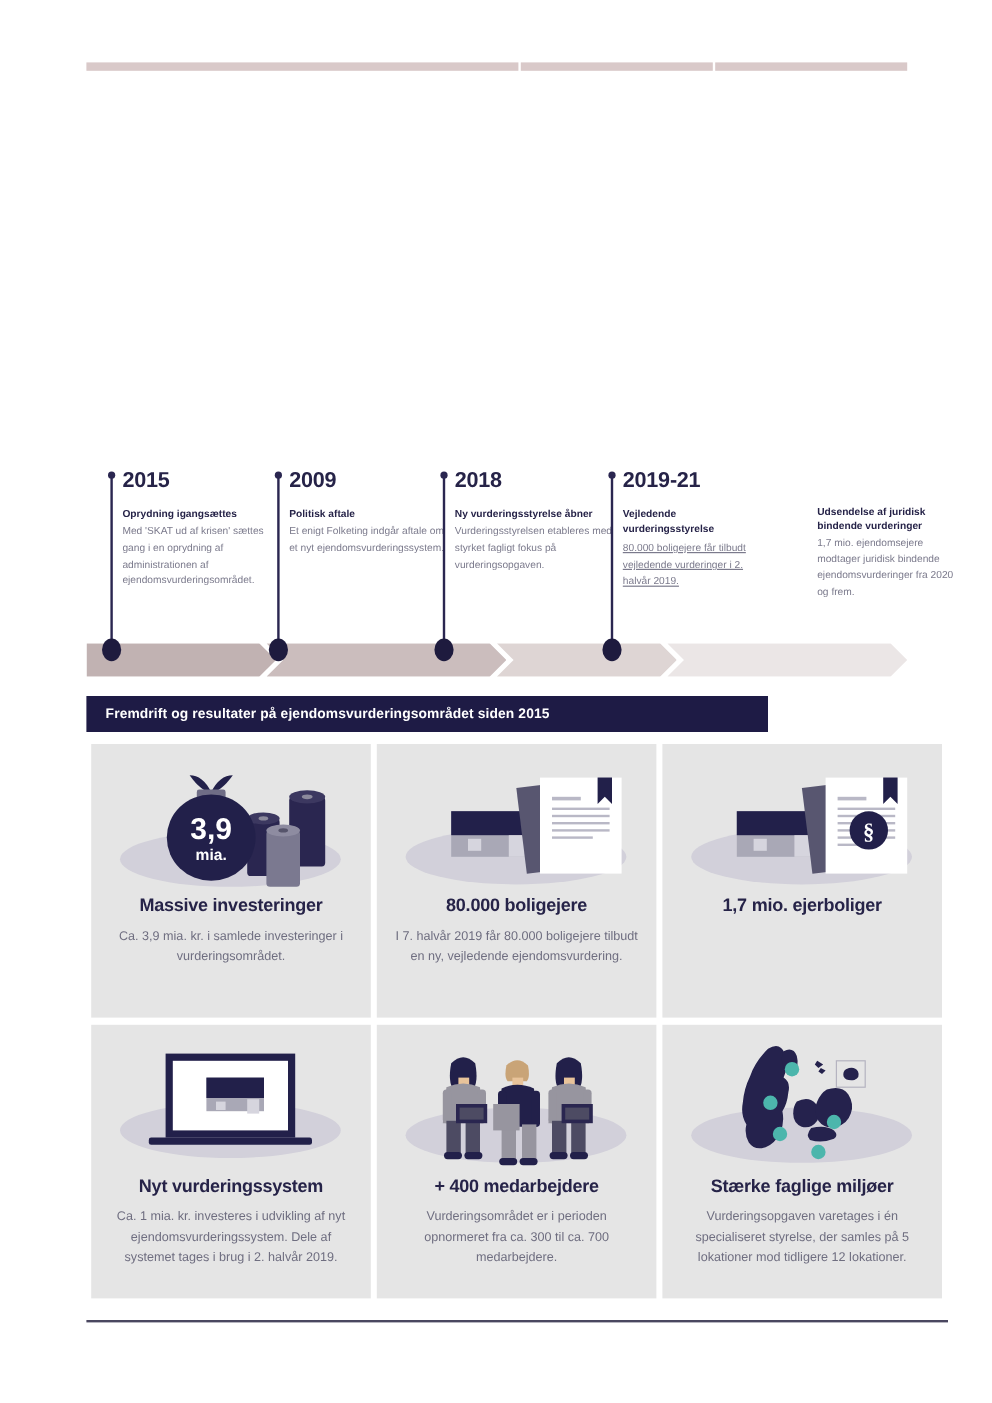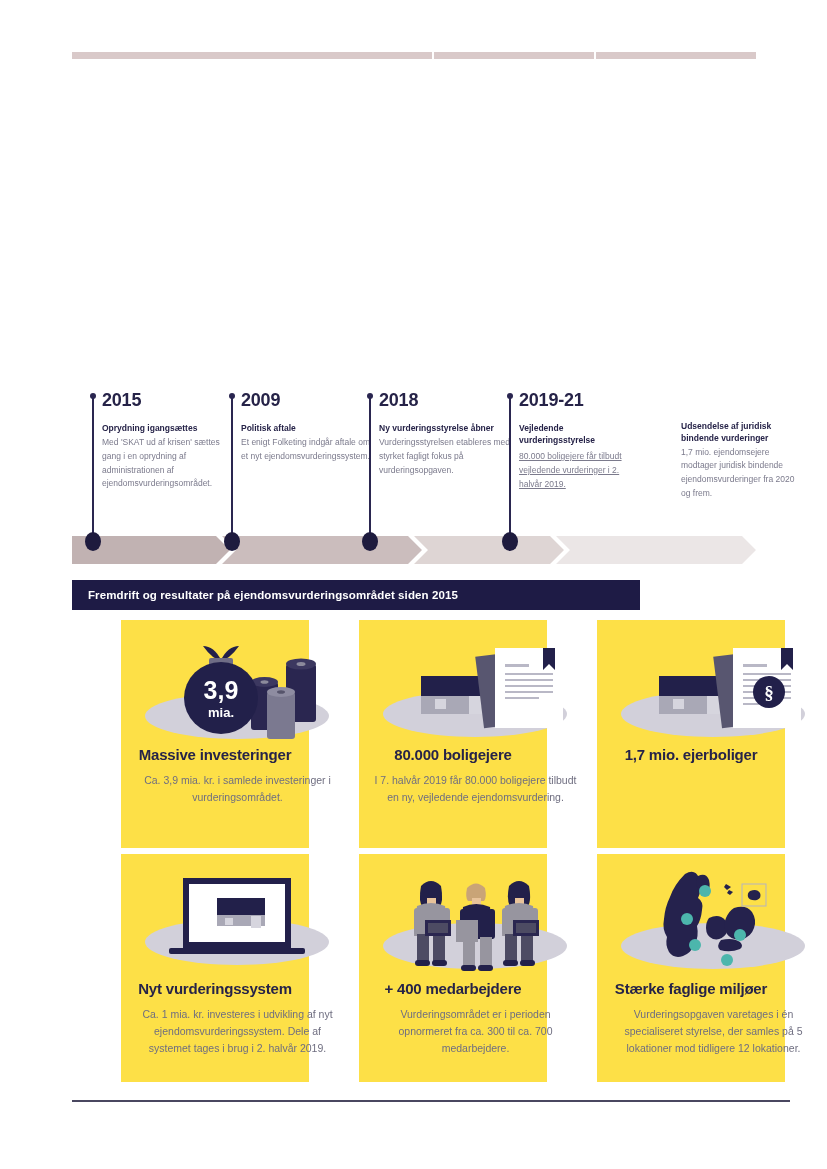--- a/index.html
+++ b/index.html
@@ -51,21 +51,21 @@
   .sec-head{
     position:absolute;left:72px;top:580px;width:568px;height:30px;
     background:#1e1b45;color:#ffffff;display:flex;align-items:center;
   }
   .sec-head span{font-size:11.5px;font-weight:600;padding-left:16px;letter-spacing:.1px;}
 
   
   .grid{position:absolute;left:76px;top:620px;width:714px;
         display:grid;grid-template-columns:repeat(3,233px);
         grid-auto-rows:228px;column-gap:5px;row-gap:6px;}
-  .card{background:#fde047;position:relative;display:flex;flex-direction:column;align-items:center;margin-left:45px;}
+  .card{background:#e5e5e5;position:relative;display:flex;flex-direction:column;align-items:center;}
   .art{height:118px;width:100%;position:absolute;top:6px;left:0;}
   .card-title{position:absolute;top:126px;left:0;width:100%;text-align:center;
      font-size:15px;font-weight:700;color:#262348;letter-spacing:-.2px;}
   .card-body{position:absolute;top:152px;left:14px;width:205px;text-align:center;
      font-size:10.5px;color:#6f6e80;line-height:1.62;}
 
   .bottom-rule{position:absolute;left:72px;top:1100px;width:718px;height:2px;background:#4a4760;}
 </style>
 </head>
 <body>

